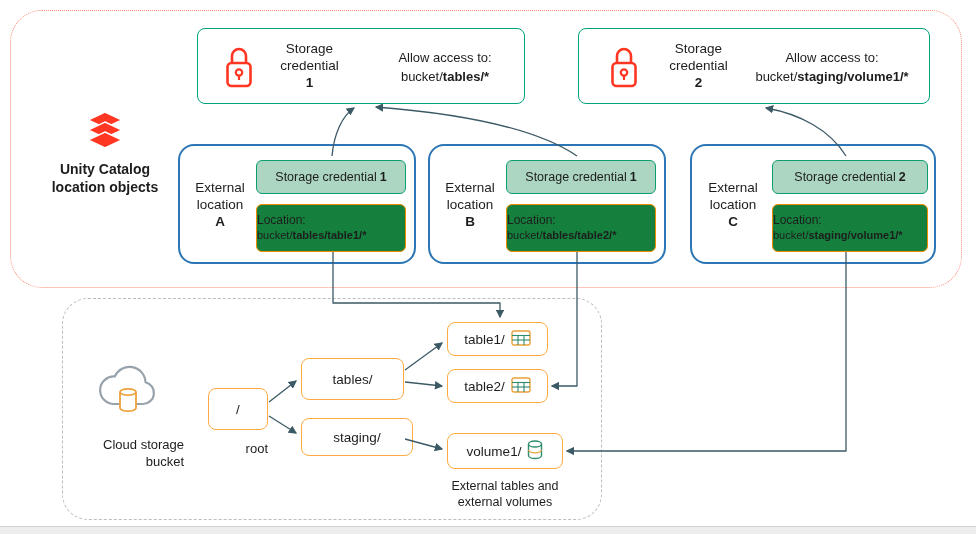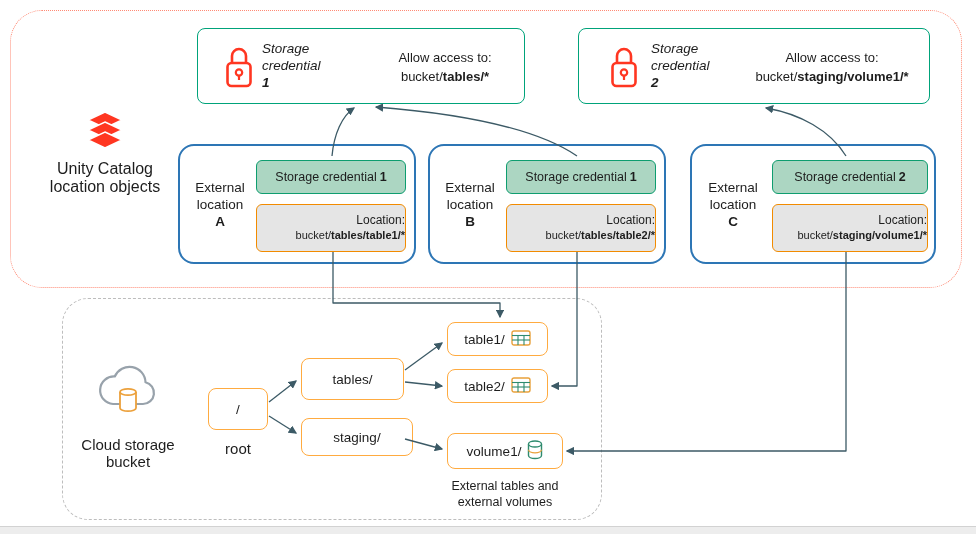--- a/index.html
+++ b/index.html
@@ -6,42 +6,42 @@
   html,body { background:#fff; }
   body { font-family:"Liberation Sans", sans-serif; color:#1d1d1d; }
   .canvas { position:relative; width:976px; height:534px; background:#fff; overflow:hidden; }
   .abs { position:absolute; }
 
   .unity-zone { left:10px; top:10px; width:952px; height:278px;
                 border:1.5px dotted #FF8A75; border-radius:32px; }
   .storage-zone { left:62px; top:298px; width:540px; height:222px;
                   border:1.5px dashed #BDBDBD; border-radius:26px; }
 
-  .unity-label { font-size:16px; line-height:18px; text-align:center; }
+  .unity-label { font-size:14px; line-height:18px; text-align:center;font-weight:bold; }
 
   .cred-box { border:1.5px solid #00A37A; border-radius:8px; background:#fff; }
-  .cred-title { font-size:13.5px; line-height:17px; text-align:left;font-style:italic; }
+  .cred-title { font-size:13.5px; line-height:17px; text-align:center; }
   .allow { font-size:13px; line-height:19px; text-align:center; }
 
   .loc-box { border:2px solid #2D76B5; border-radius:16px; background:#fff; }
   .loc-label { font-size:13.5px; line-height:17px; text-align:center; }
 
   .chip-green { background:#ACD6C2; border:1.5px solid #0E9D6F; border-radius:6px;
                 display:flex; align-items:center; justify-content:center;
                 font-size:12.5px; }
   .chip-green b { margin-left:3px; }
-  .chip-orange { background:#e5e5e5; border:1.5px solid #F28B00; border-radius:6px;
-                 text-align:right; padding-top:7px; }
+  .chip-orange { background:#15803d; border:1.5px solid #F28B00; border-radius:6px;
+                 text-align:left; padding-top:7px; }
   .chip-orange .l1 { font-size:12px; line-height:16px; }
   .chip-orange .l2 { font-size:11px; line-height:15px; }
 
   .obox { border:1.6px solid #FFAB40; border-radius:8px; background:#fff;
           display:flex; align-items:center; justify-content:center;
           font-size:13.5px; gap:6px; }
-  .small-label { font-size:15px; text-align:center; line-height:17px; }
+  .small-label { font-size:13px; text-align:right; line-height:17px; }
   .caption { font-size:12.5px; line-height:16px; text-align:center; }
 
   .arrows { left:0; top:0; pointer-events:none; z-index:50; }
   .al { fill:none; stroke:#3C5A66; stroke-width:1.3; stroke-linejoin:round; }
 
   .bottom-edge { left:0; top:526px; width:976px; height:8px;
                  background:#ededed; border-top:1px solid #d2d2d2; }
   b { font-weight:bold; }
 </style>
 </head>

